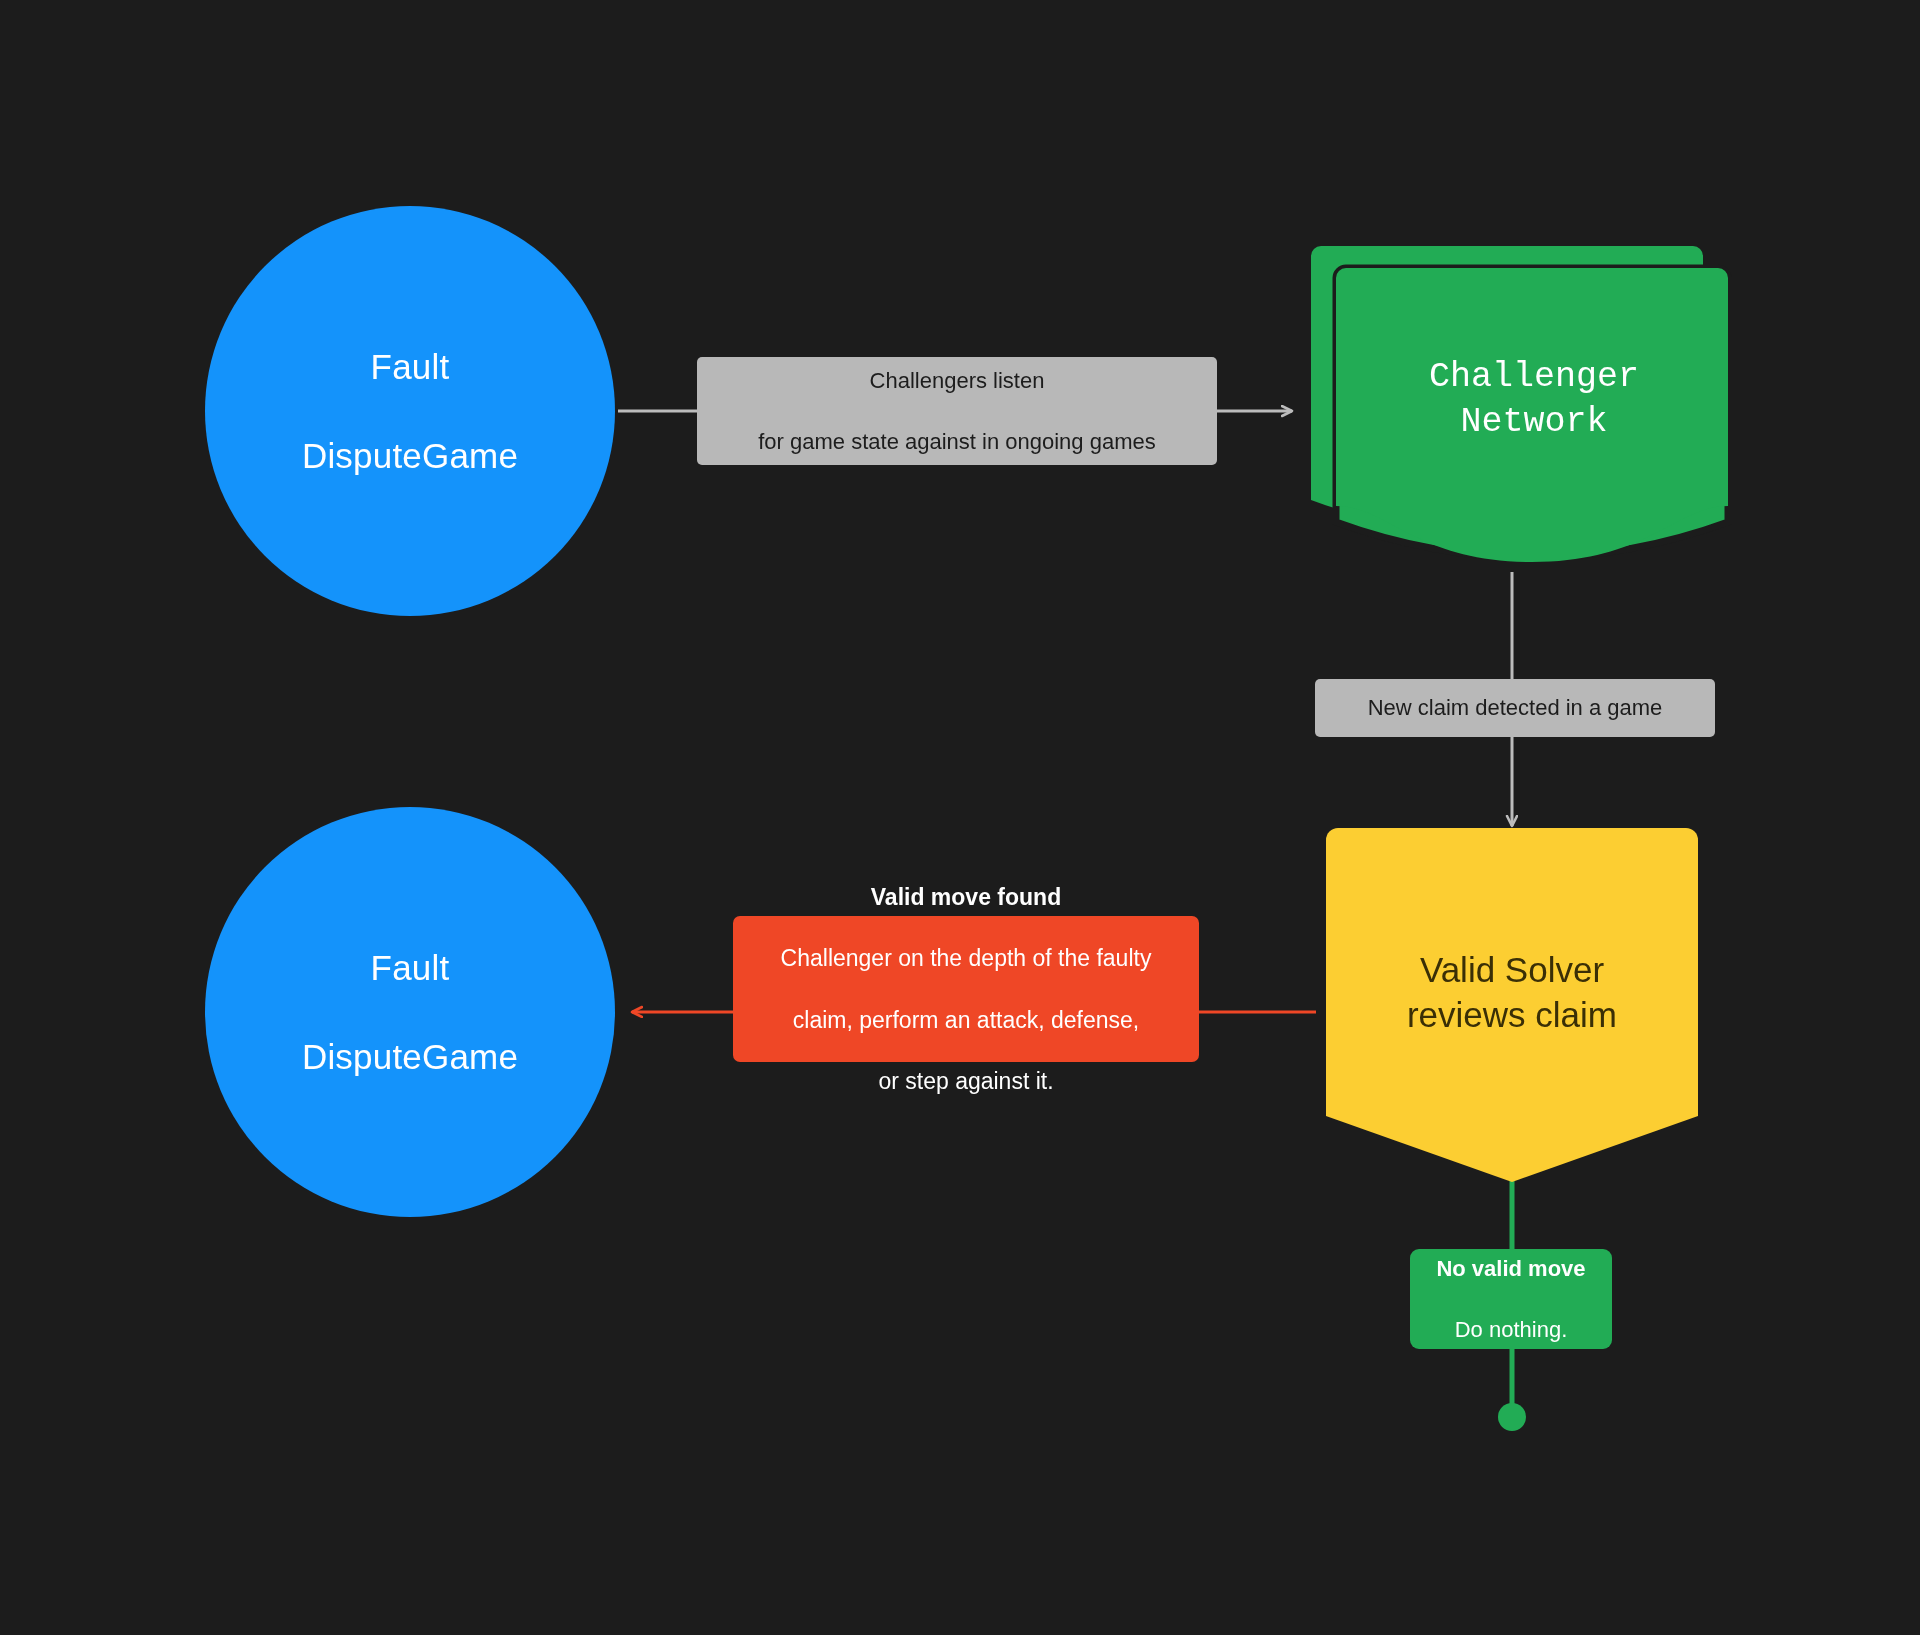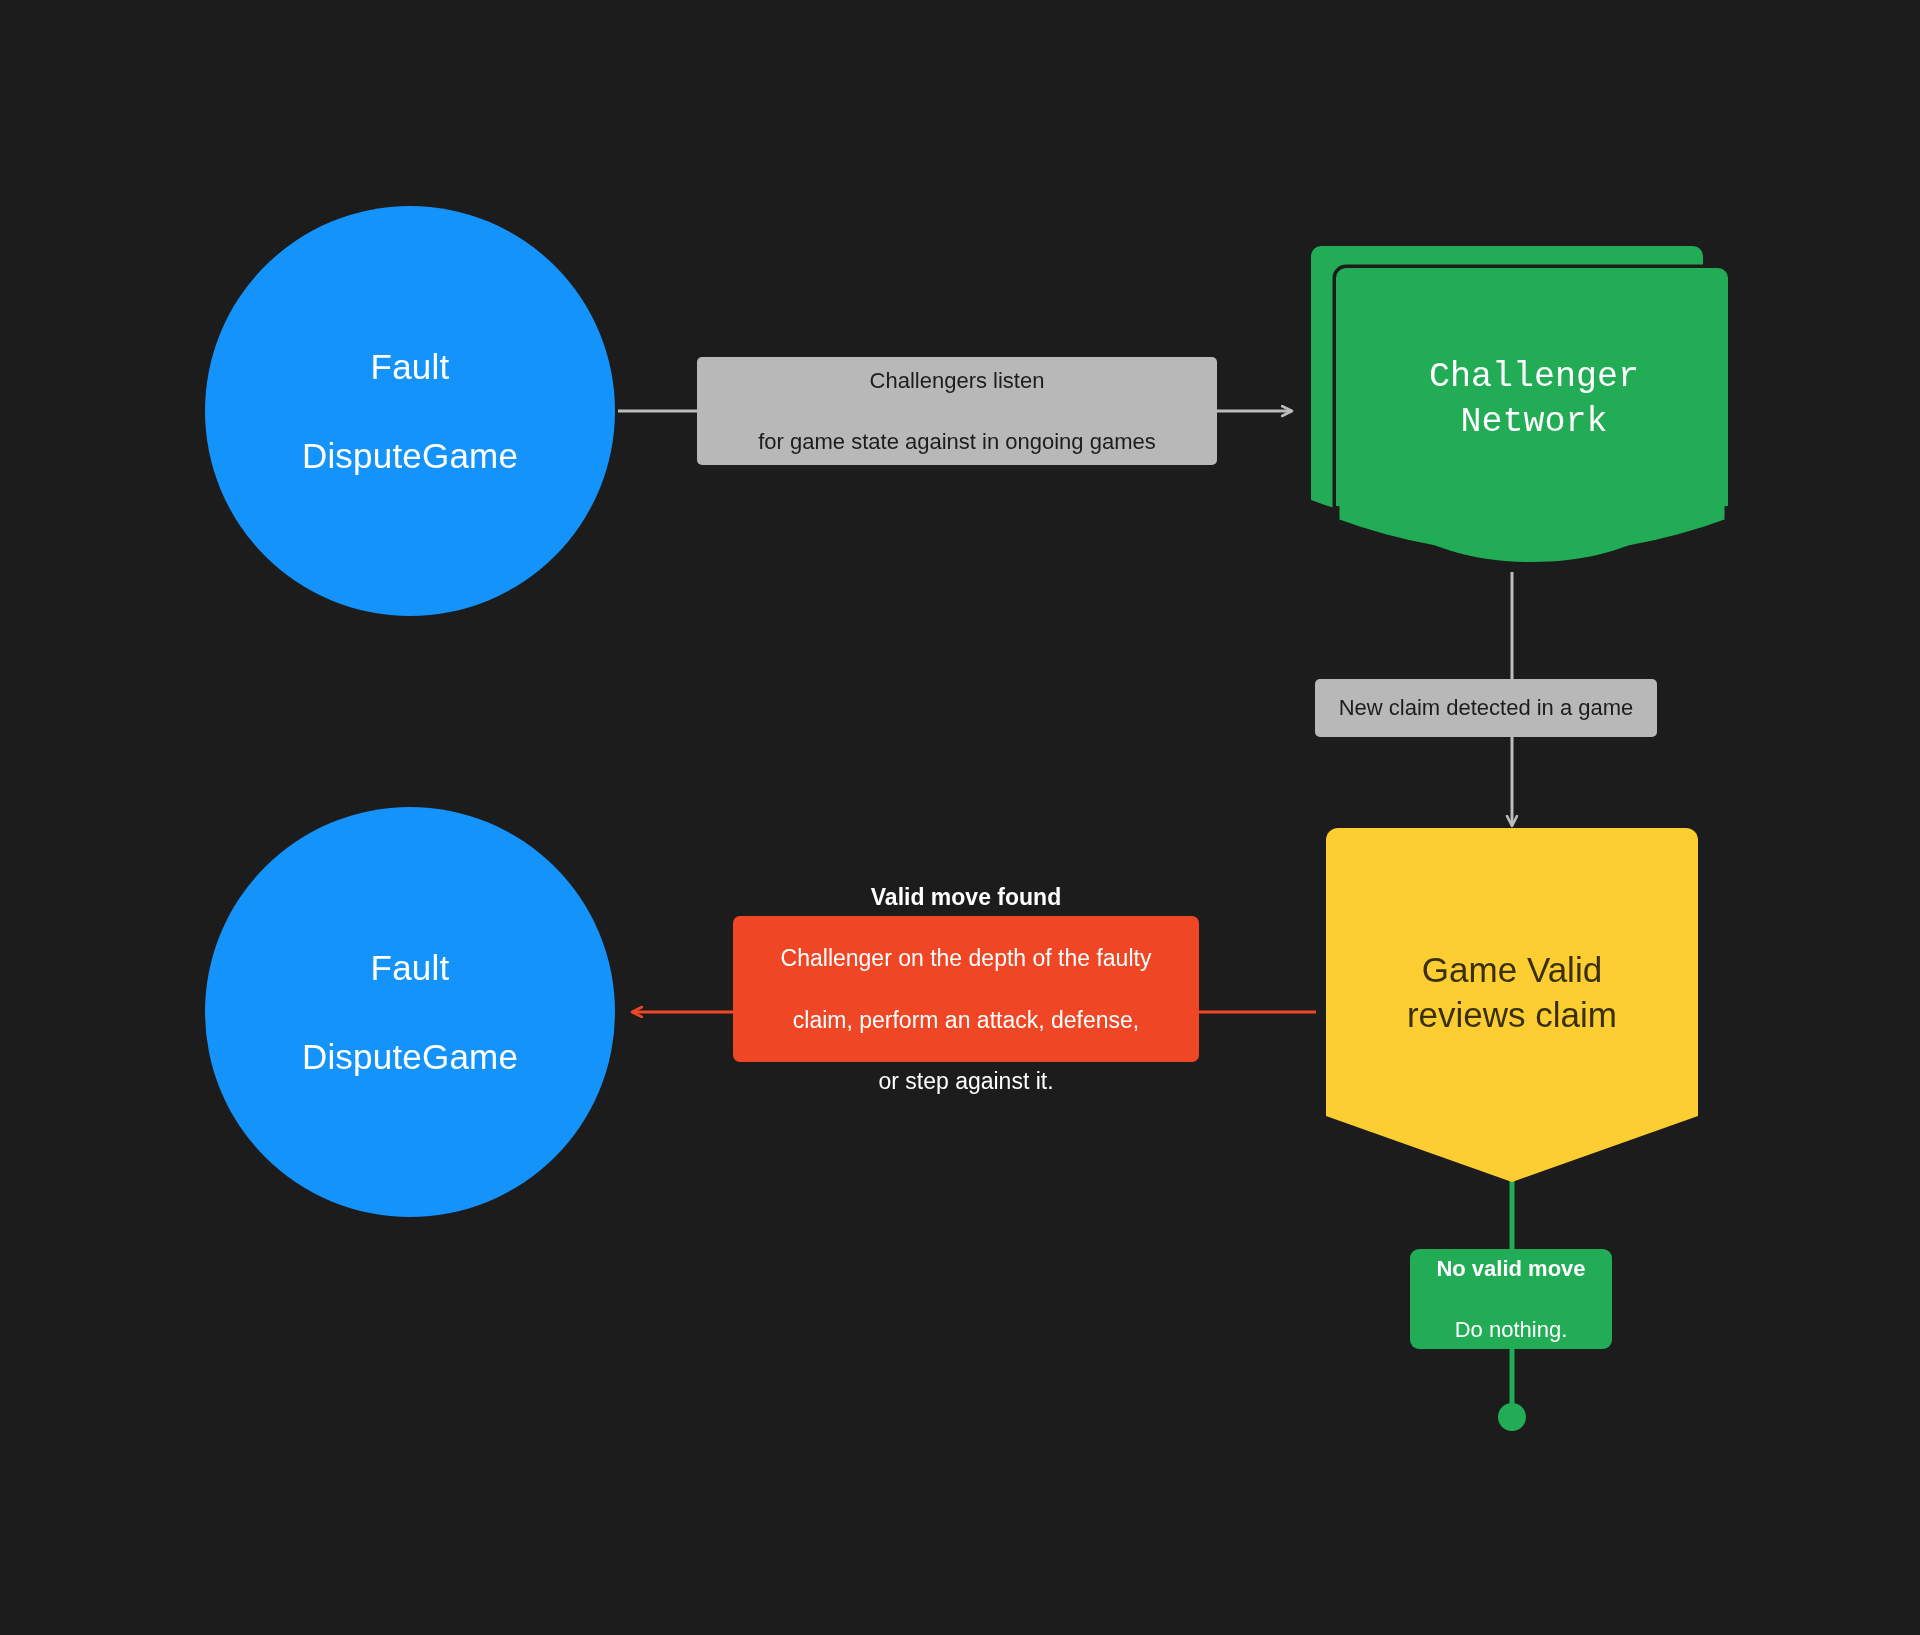--- a/index.html
+++ b/index.html
@@ -165,35 +165,35 @@
     <span class="line">Fault</span>
     <span class="line">DisputeGame</span>
   </div>
 
   <div class="node-text doc-label" style="left:1336px; top:340px; width:396px; height:120px;font-family:Liberation Mono, monospace;">
     <span class="line">Challenger</span>
     <span class="line">Network</span>
   </div>
 
   <div class="node-text pent-label" style="left:1326px; top:932px; width:372px; height:120px;">
-    <span class="line">Game Valid</span>
+    <span class="line">Valid Solver</span>
     <span class="line">reviews claim</span>
   </div>
 
   <div class="node-text circle-label" style="left:205px; top:952px; width:410px; height:120px;">
     <span class="line">Fault</span>
     <span class="line">DisputeGame</span>
   </div>
 
   <div class="edge-label lbl-grey" style="left:697px; top:357px; width:520px; height:108px;">
     <span class="line">Challengers listen</span>
     <span class="line">for game state against in ongoing games</span>
   </div>
 
-  <div class="edge-label lbl-grey" style="left:1315px; top:679px; width:342px; height:58px;">
+  <div class="edge-label lbl-grey" style="left:1315px; top:679px; width:400px; height:58px;">
     <span class="line">New claim detected in a game</span>
   </div>
 
   <div class="edge-label lbl-red" style="left:733px; top:916px; width:466px; height:146px;">
     <span class="line bold">Valid move found</span>
     <span class="line">Challenger on the depth of the faulty</span>
     <span class="line">claim, perform an attack, defense,</span>
     <span class="line">or step against it.</span>
   </div>
 

